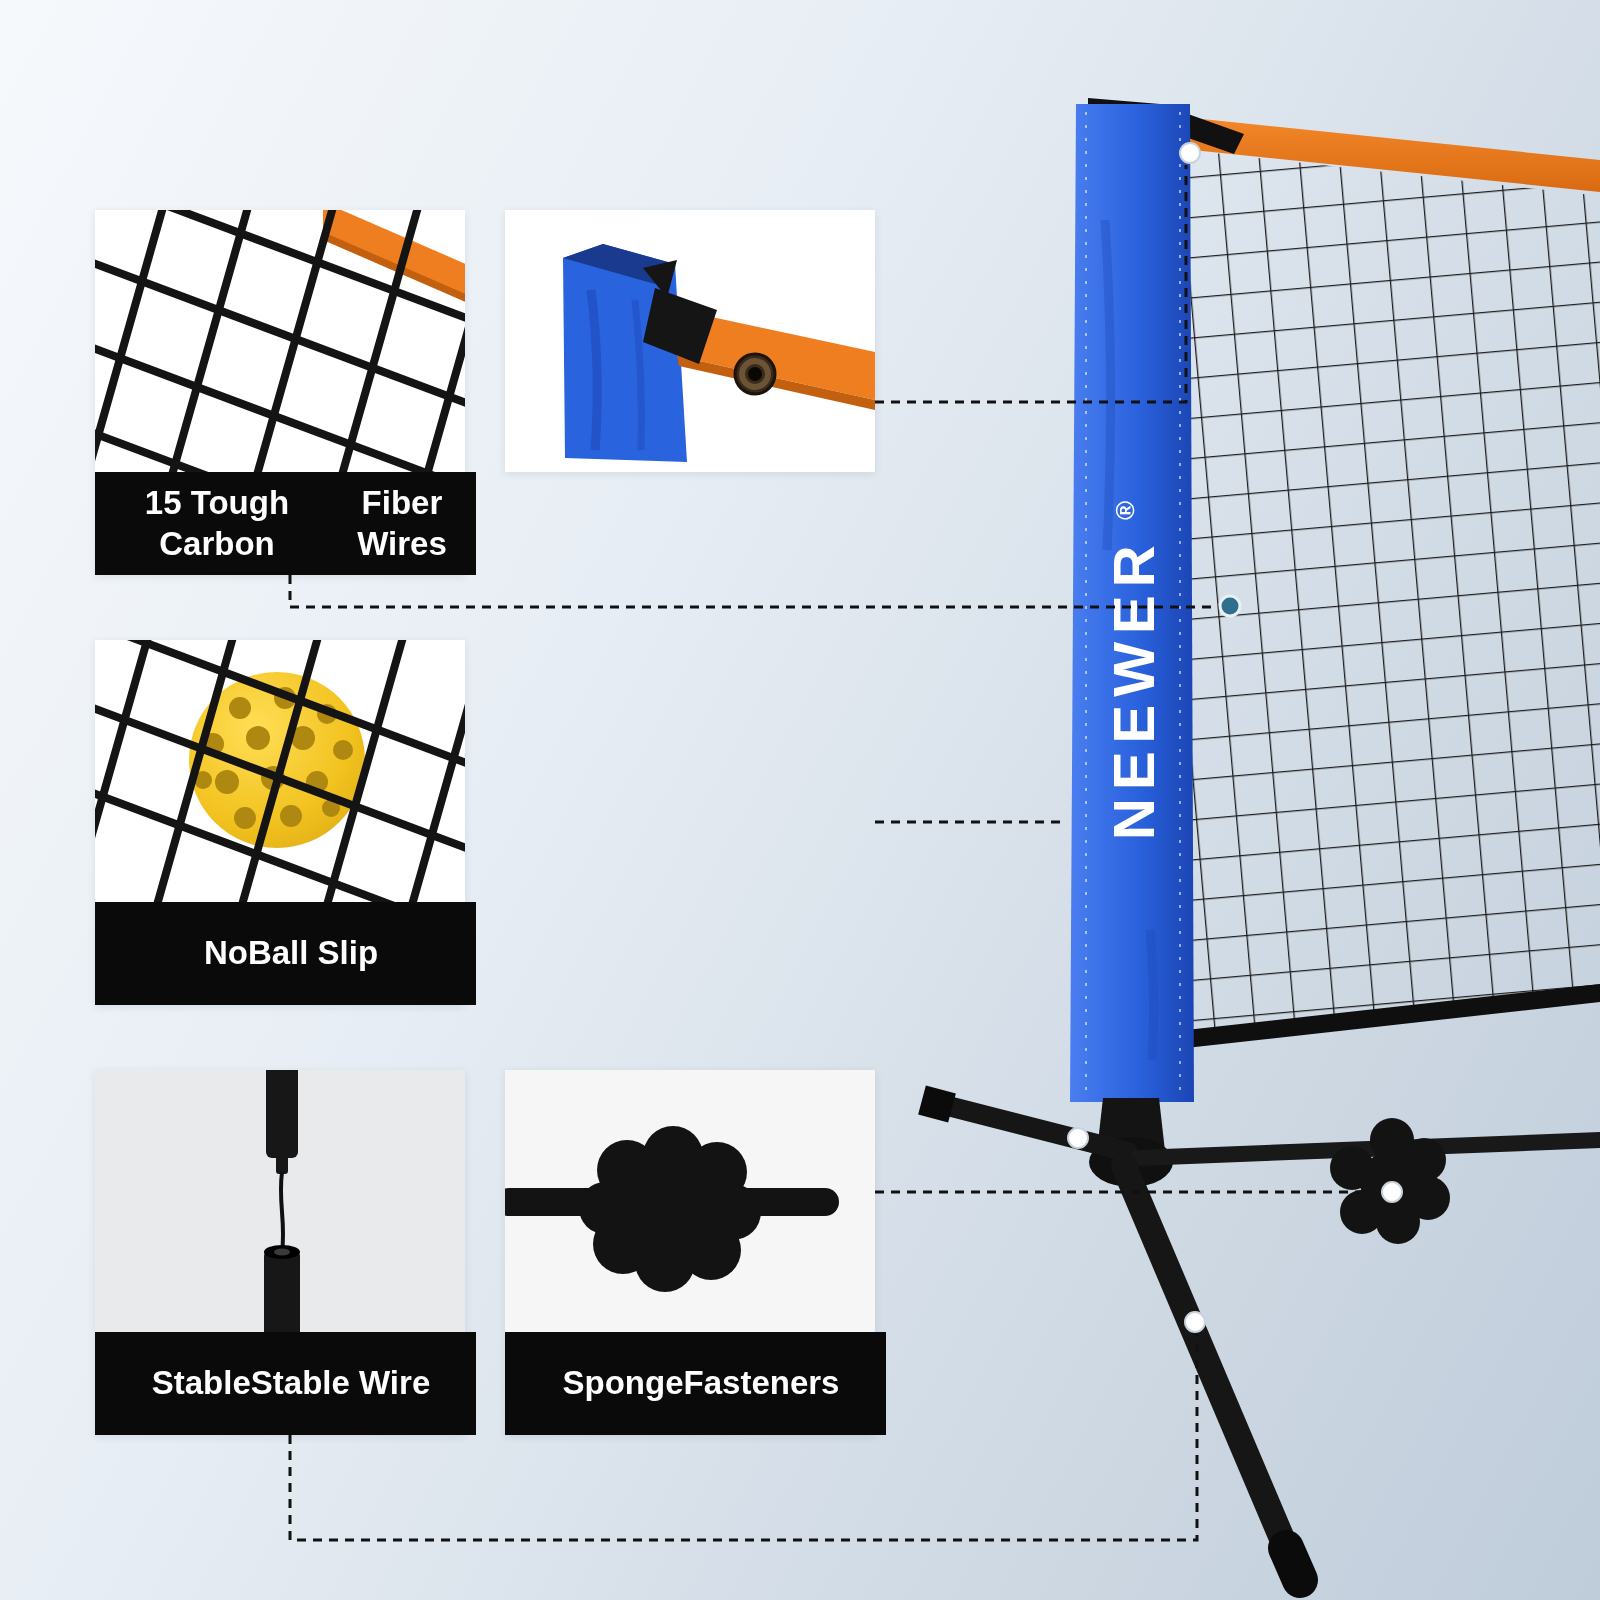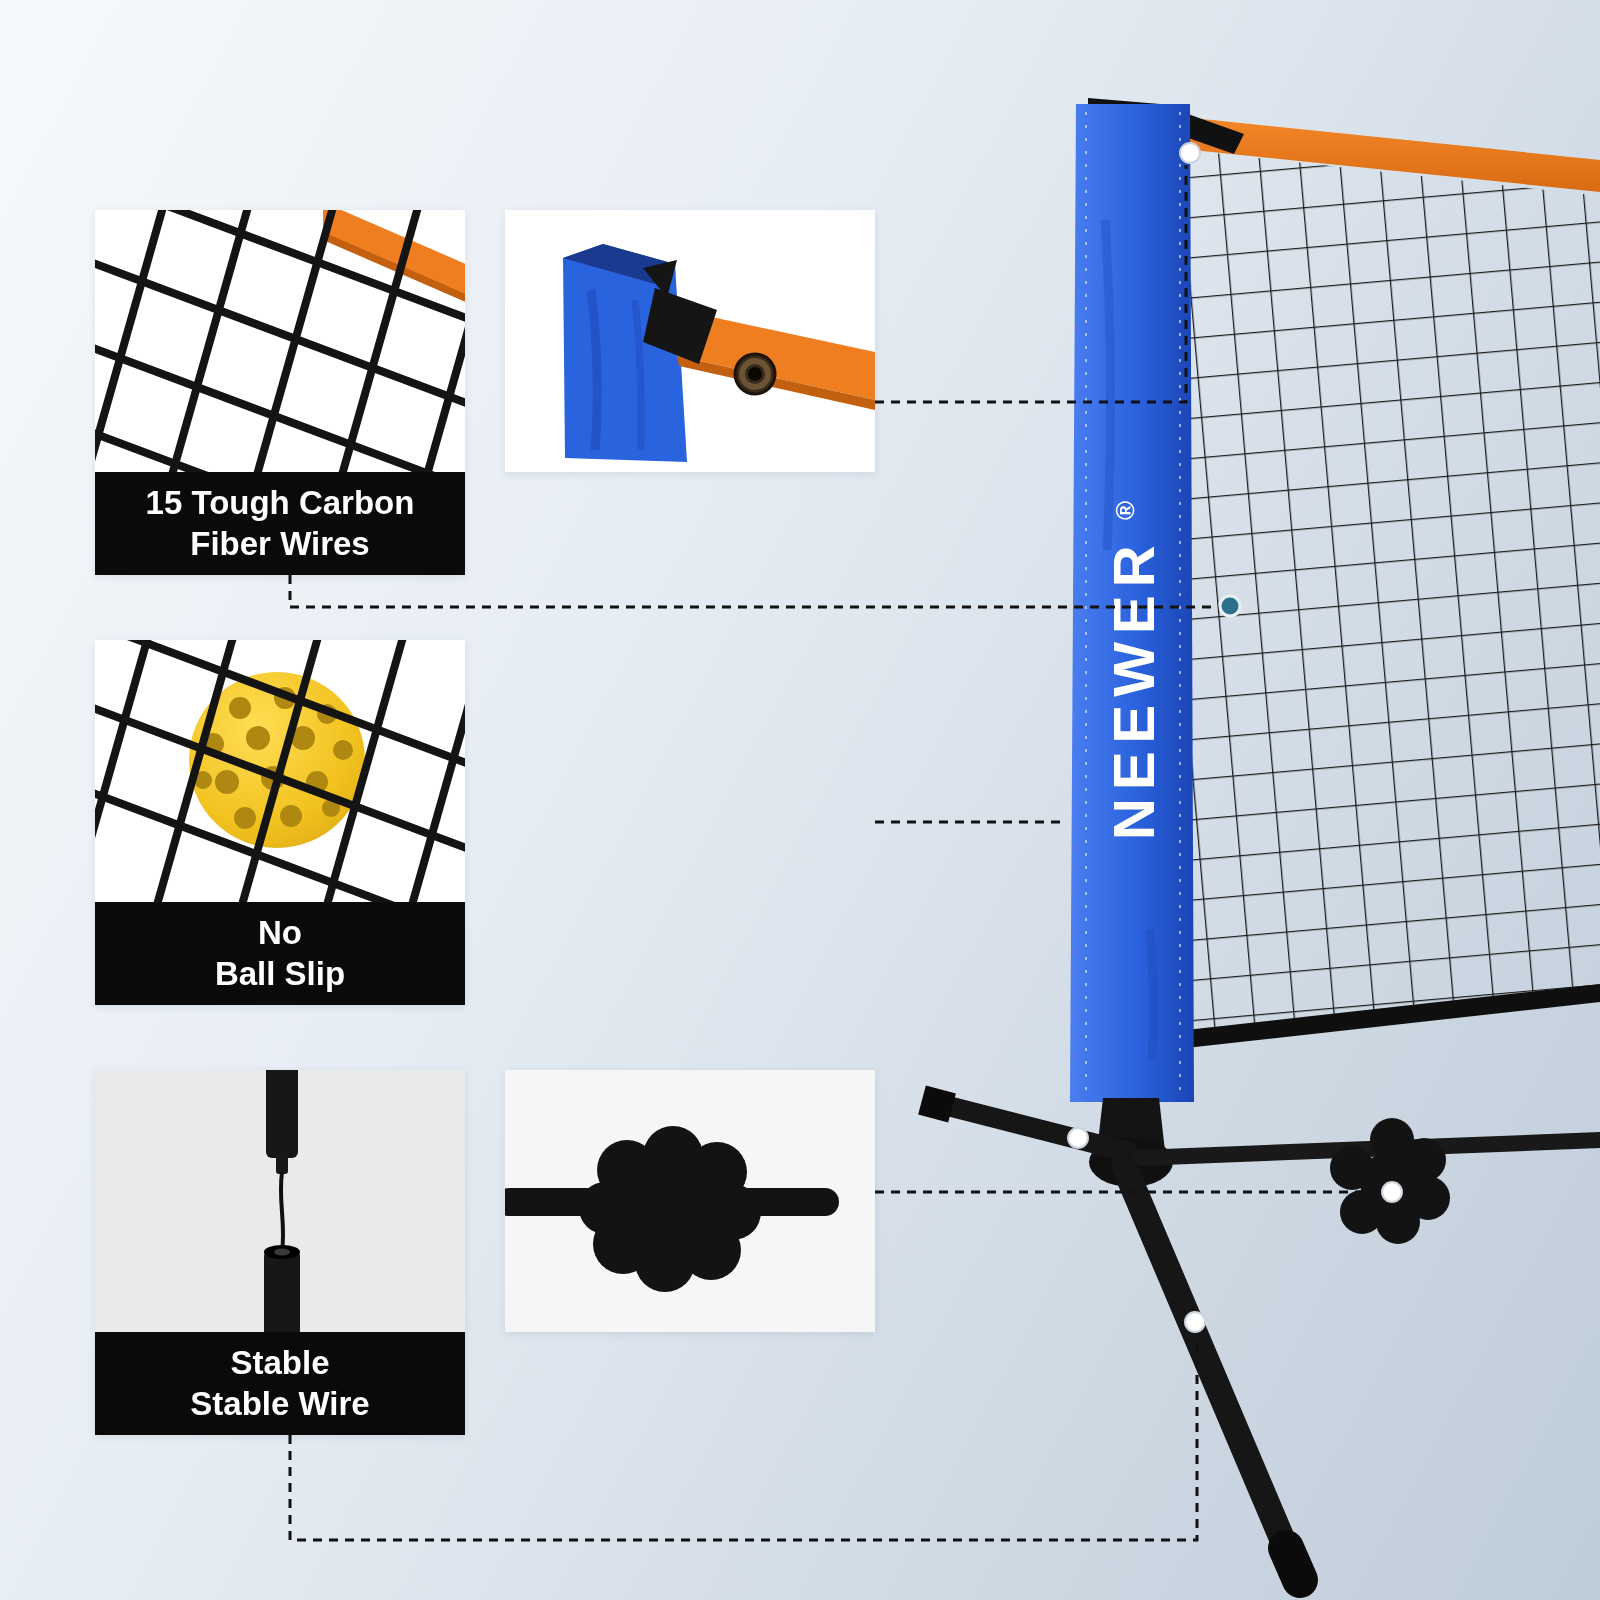--- a/index.html
+++ b/index.html
@@ -11,22 +11,22 @@
   .canvas{position:absolute;inset:0;}
   .title{
     position:absolute;left:100px;top:78px;margin:0;
     font-size:95px;font-weight:800;letter-spacing:-2px;color:#0d0d0d;
   }
   .tile{position:absolute;width:370px;margin:0;box-shadow:0 2px 8px rgba(30,45,70,.10);}
   .tile-img{width:370px;height:262px;background:#ffffff;overflow:hidden;}
   .tile-img svg{display:block;}
   .tile-caption{
     width:370px;height:103px;background:#0a0a0a;color:#ffffff;
-    display:flex;flex-direction:column;align-items:center;justify-content:center;
-    font-size:33px;font-weight:700;line-height:1.22;text-align:center;
+    display:flex;flex-direction:row;align-items:center;justify-content:center;
+    font-size:33px;font-weight:700;line-height:1.22;text-align:center;padding-left:11px;
   }
   .t1{left:95px;top:210px;}  .t2{left:505px;top:210px;}
   .t3{left:95px;top:640px;}  .t4{left:505px;top:640px;}
   .t5{left:95px;top:1070px;} .t6{left:505px;top:1070px;}
   .overlay{position:absolute;left:0;top:0;pointer-events:none;}
 </style>
 </head>
 <body>
 
 <div class="canvas">
@@ -166,20 +166,24 @@
             <circle cx="212" cy="102" r="30"></circle>
           <circle cx="228" cy="142" r="28"></circle>
             <circle cx="206" cy="180" r="30"></circle>
             <circle cx="160" cy="192" r="30"></circle>
           <circle cx="118" cy="174" r="30"></circle>
             <circle cx="100" cy="138" r="26"></circle>
             <circle cx="165" cy="140" r="42"></circle>
         </g>
       </svg>
     </div>
+    <figcaption class="tile-caption">
+      <span>Sponge</span>
+      <span>Fasteners</span>
+    </figcaption>
   </figure>
 
   <svg class="overlay" width="1600" height="1600" viewBox="0 0 1600 1600">
     <defs>
       <pattern id="mesh" width="40" height="40" patternUnits="userSpaceOnUse" patternTransform="rotate(-5)">
         <path d="M0 0 H40 M0 0 V40" stroke="#1C1C1C" stroke-width="2.6" fill="none"></path>
       </pattern>
       <linearGradient id="poleblue" x1="0" y1="0" x2="1" y2="0">
         <stop offset="0" stop-color="#4A7EF0"></stop>
         <stop offset="0.55" stop-color="#2A62DD"></stop>

